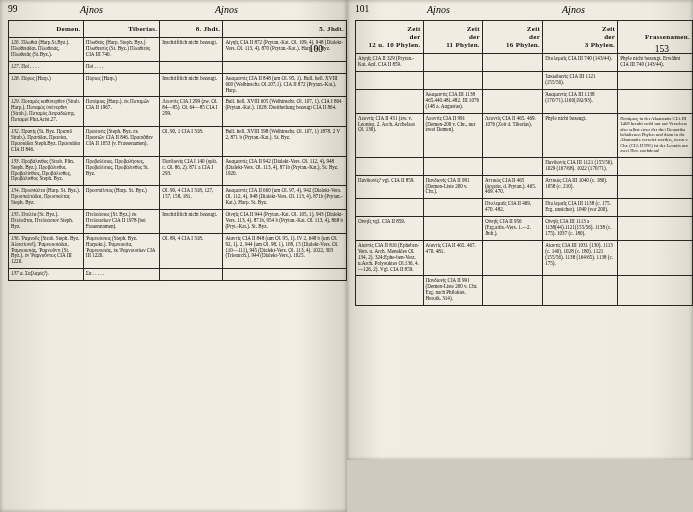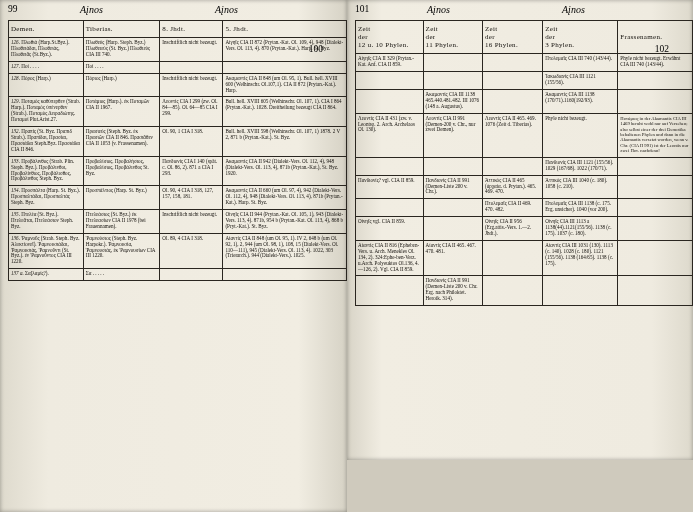--- a/index.html
+++ b/index.html
@@ -11,21 +11,21 @@
   .right{left:347px;width:346px;height:460px;
         background:linear-gradient(to right,#d8d4c7 0%,#f1ede2 10%,#efebe0 88%,#ddd9cc 100%);}
   .hdr{position:absolute;top:4px;width:100%;height:16px;font-size:9.5px;text-align:right;}
   .hdr .pl{position:absolute;left:8px;font-family:"Liberation Serif",serif;}
   .hdr .pr{position:absolute;right:24px;margin-top:40px;}
   .hdr .c1{position:absolute;left:80px;font-style:italic;font-size:10px;}
   .hdr .c2{position:absolute;left:215px;font-style:italic;font-size:10px;}
   table.tbl{position:absolute;left:8px;top:20px;border-collapse:collapse;
             font-size:5.1px;line-height:1.16;color:#15120e;}
   table.tbl td,table.tbl th{border:0.6px solid #2a2620;vertical-align:top;padding:2px 2px 3px 2px;}
-  table.tbl th{font-size:7px;font-weight:normal;text-align:left;vertical-align:middle;
+  table.tbl th{font-size:7px;font-weight:bold;text-align:right;vertical-align:middle;
                font-family:"Liberation Serif",serif;letter-spacing:.3px;padding:4px 2px;}
   .l1{width:72px}.l2{width:74px}.l3{width:60px}.l4{width:124px}
   .r1{width:66px}.r2{width:56px}.r3{width:58px}.r4{width:72px}.r5{width:72px}
   .it{font-style:italic}
   .sm{font-size:4.7px}
   .hdr2 span{display:block}
 </style>
 </head>
 <body>
 
@@ -110,21 +110,21 @@
       </tr>
     </tbody>
       </table>
   </div>
 
   <div class="page right">
     <div class="hdr">
       <span class="pl">101</span>
       <span class="c1">Aįnos</span>
       <span class="c2">Aįnos</span>
-      <span class="pr">102</span>
+      <span class="pr">153</span>
     </div>
 
     <table class="tbl">
       <tbody>
           <tr>
         <th class="r1 hdr2">
           <span>Zeit</span>
           <span>der</span>
           <span>12 u. 10 Phylen.</span>
         </th>

